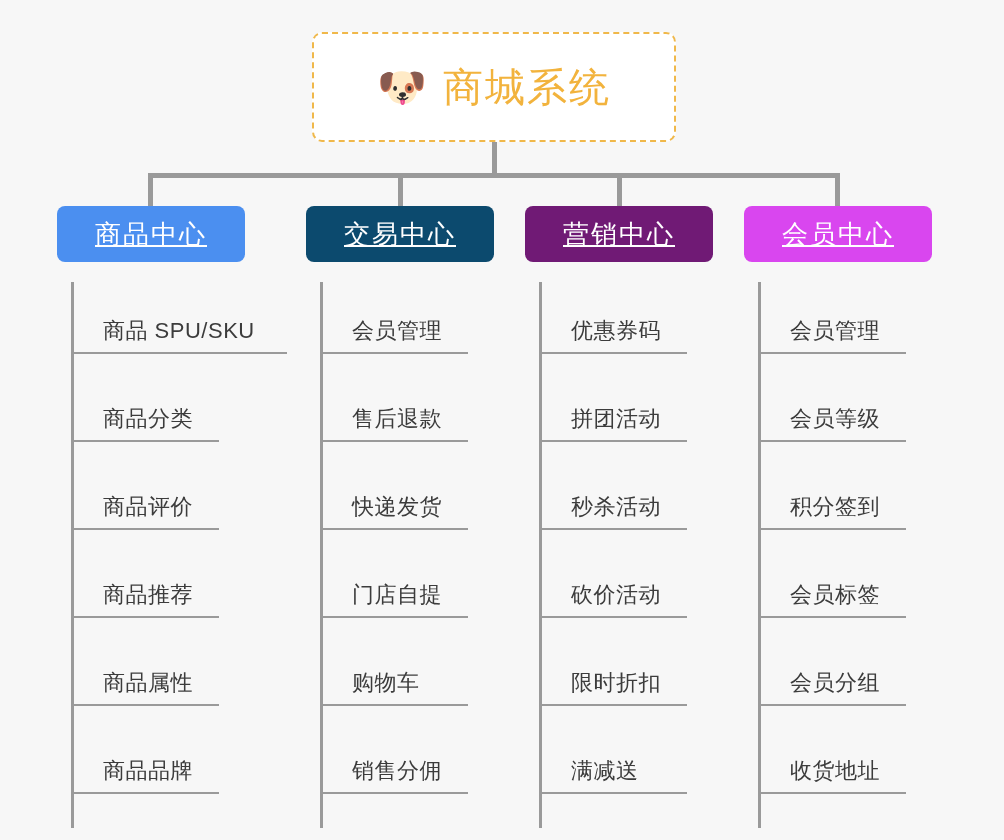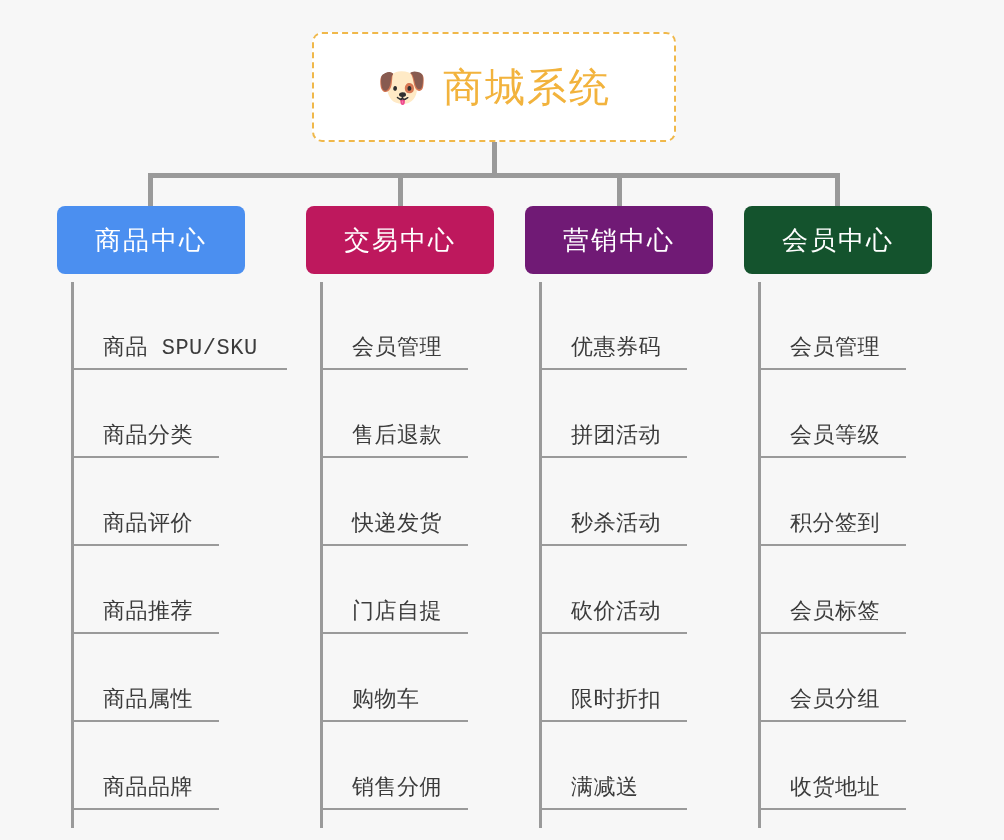--- a/index.html
+++ b/index.html
@@ -89,52 +89,52 @@
     top: 0;
     width: 188px;
   }
   .col-1 { left: 57px; }
   .col-2 { left: 306px; }
   .col-3 { left: 525px; }
   .col-4 { left: 744px; }
 
   .col-header {
     width: 188px;
-    height: 68px;
+    height: 56px;
     box-sizing: border-box;
     border-radius: 8px;
     display: flex;
     align-items: center;
     justify-content: center;
     color: #ffffff;
     font-size: 26px;
     letter-spacing: 2px;
     user-select: none;
+    text-decoration: underline;
   }
   .col-1 .col-header { background: #4b8ff0; }
-  .col-2 .col-header { background: #be185d; }
+  .col-2 .col-header { background: #0c4a6e; }
   .col-3 .col-header { background: #701a75; }
-  .col-4 .col-header { background: #14532d; }
+  .col-4 .col-header { background: #d946ef; }
 
   
   .col-spine {
     position: absolute;
     left: 14px;
     top: 76px;
     width: 3px;
     height: 546px;
     background: #9a9a9a;
   }
 
   .leaf-list {
     position: absolute;
     left: 14px;
-    top: 76px;
+    top: 60px;
     width: 174px;
-    font-family: Liberation Mono, monospace;
   }
   .leaf-item {
     position: relative;
     height: 88px;
     box-sizing: border-box;
     display: flex;
     align-items: flex-end;
     border-bottom: 2px solid #9a9a9a;
   }
   .leaf-label {

